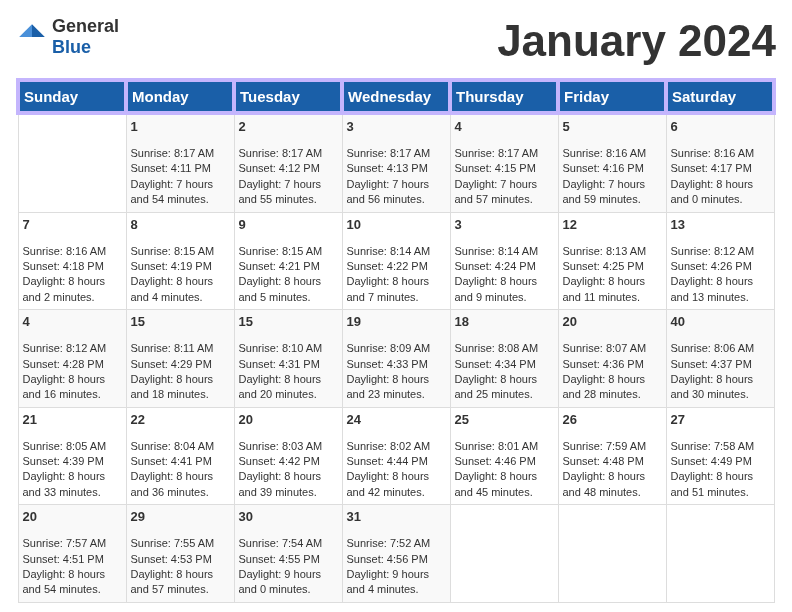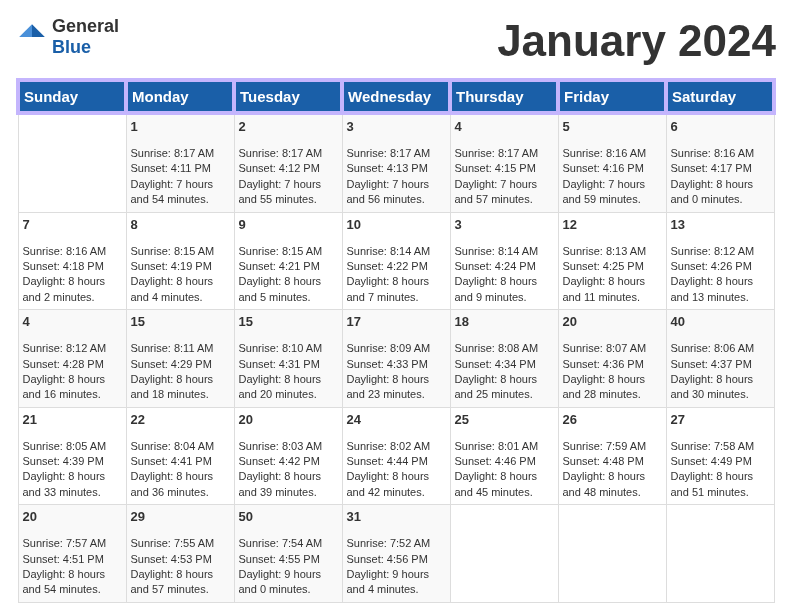--- a/index.html
+++ b/index.html
@@ -177,21 +177,21 @@
         </td>
         <td>
           <span class="day-number">15</span>
           <div class="day-detail">Sunrise: 8:11 AM<br>Sunset: 4:29 PM<br>Daylight: 8 hours and 18 minutes.</div>
         </td>
         <td>
           <span class="day-number">15</span>
           <div class="day-detail">Sunrise: 8:10 AM<br>Sunset: 4:31 PM<br>Daylight: 8 hours and 20 minutes.</div>
         </td>
         <td>
-          <span class="day-number">17</span>
+          <span class="day-number">19</span>
           <div class="day-detail">Sunrise: 8:09 AM<br>Sunset: 4:33 PM<br>Daylight: 8 hours and 23 minutes.</div>
         </td>
         <td>
           <span class="day-number">18</span>
           <div class="day-detail">Sunrise: 8:08 AM<br>Sunset: 4:34 PM<br>Daylight: 8 hours and 25 minutes.</div>
         </td>
         <td>
           <span class="day-number">20</span>
           <div class="day-detail">Sunrise: 8:07 AM<br>Sunset: 4:36 PM<br>Daylight: 8 hours and 28 minutes.</div>
         </td>
@@ -233,21 +233,21 @@
       <tr>
         <td>
           <span class="day-number">20</span>
           <div class="day-detail">Sunrise: 7:57 AM<br>Sunset: 4:51 PM<br>Daylight: 8 hours and 54 minutes.</div>
         </td>
         <td>
           <span class="day-number">29</span>
           <div class="day-detail">Sunrise: 7:55 AM<br>Sunset: 4:53 PM<br>Daylight: 8 hours and 57 minutes.</div>
         </td>
         <td>
-          <span class="day-number">50</span>
+          <span class="day-number">30</span>
           <div class="day-detail">Sunrise: 7:54 AM<br>Sunset: 4:55 PM<br>Daylight: 9 hours and 0 minutes.</div>
         </td>
         <td>
           <span class="day-number">31</span>
           <div class="day-detail">Sunrise: 7:52 AM<br>Sunset: 4:56 PM<br>Daylight: 9 hours and 4 minutes.</div>
         </td>
         <td class="empty-cell"></td>
         <td class="empty-cell"></td>
         <td class="empty-cell"></td>
       </tr>

